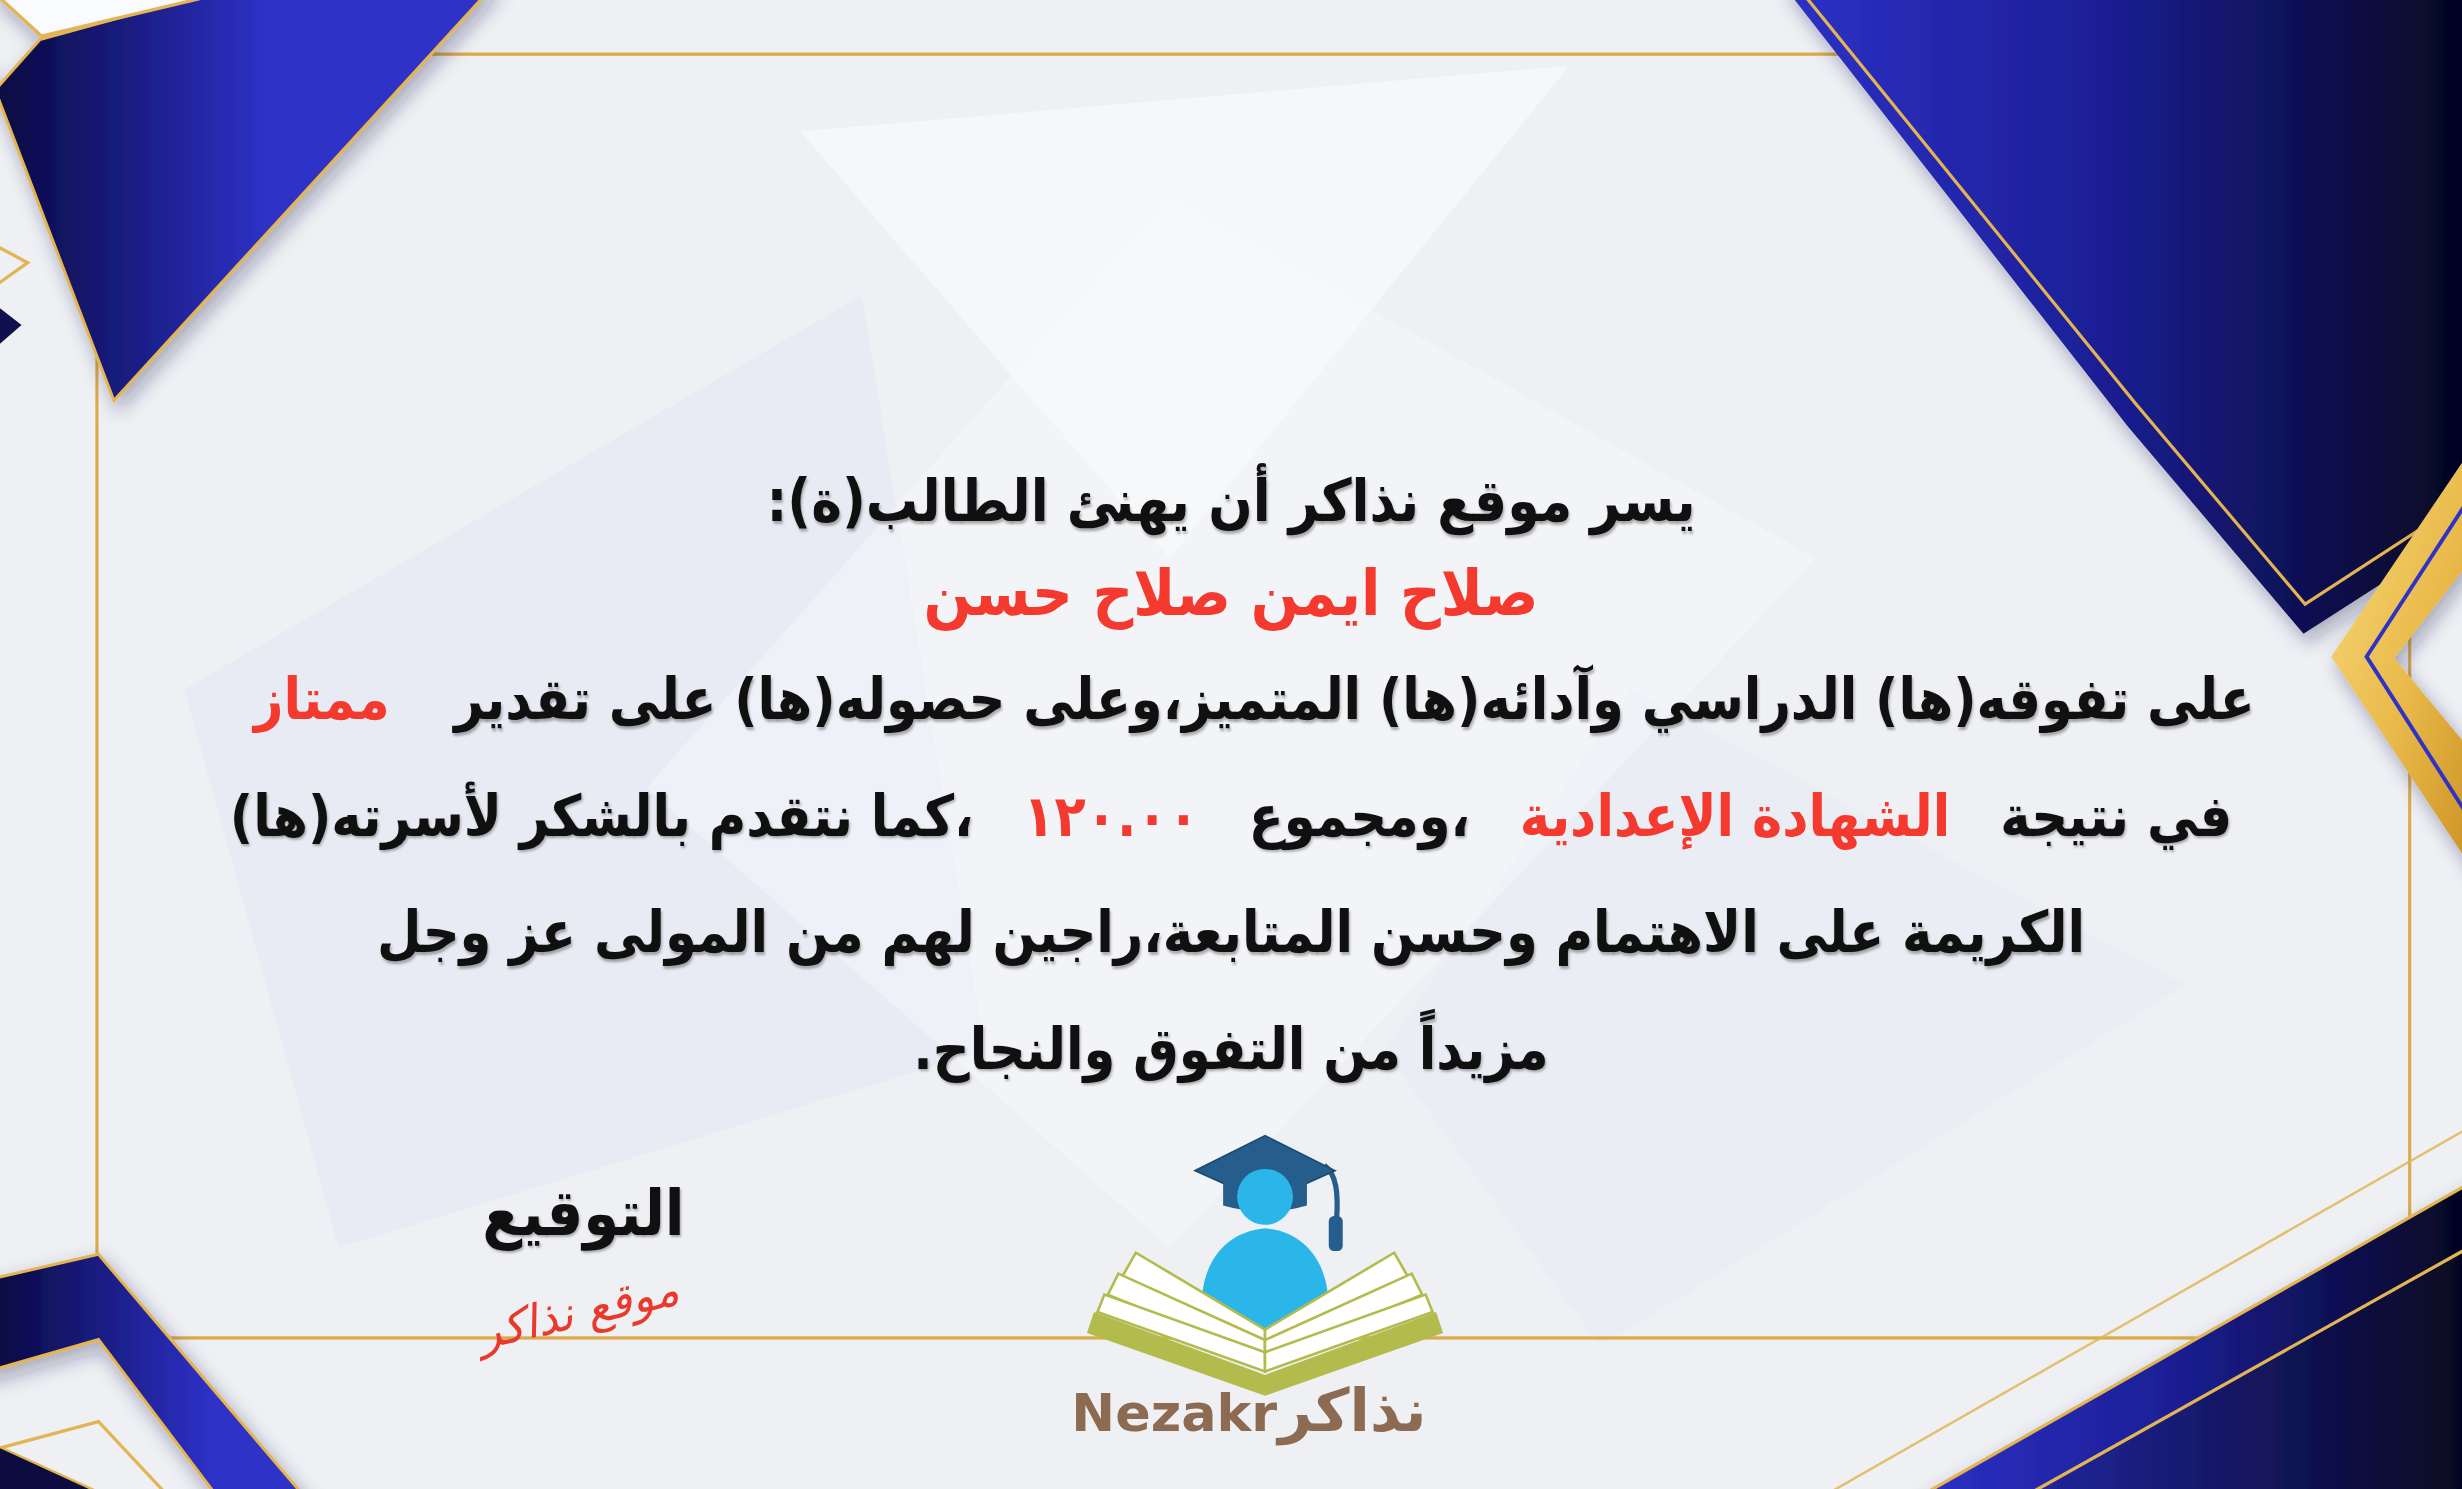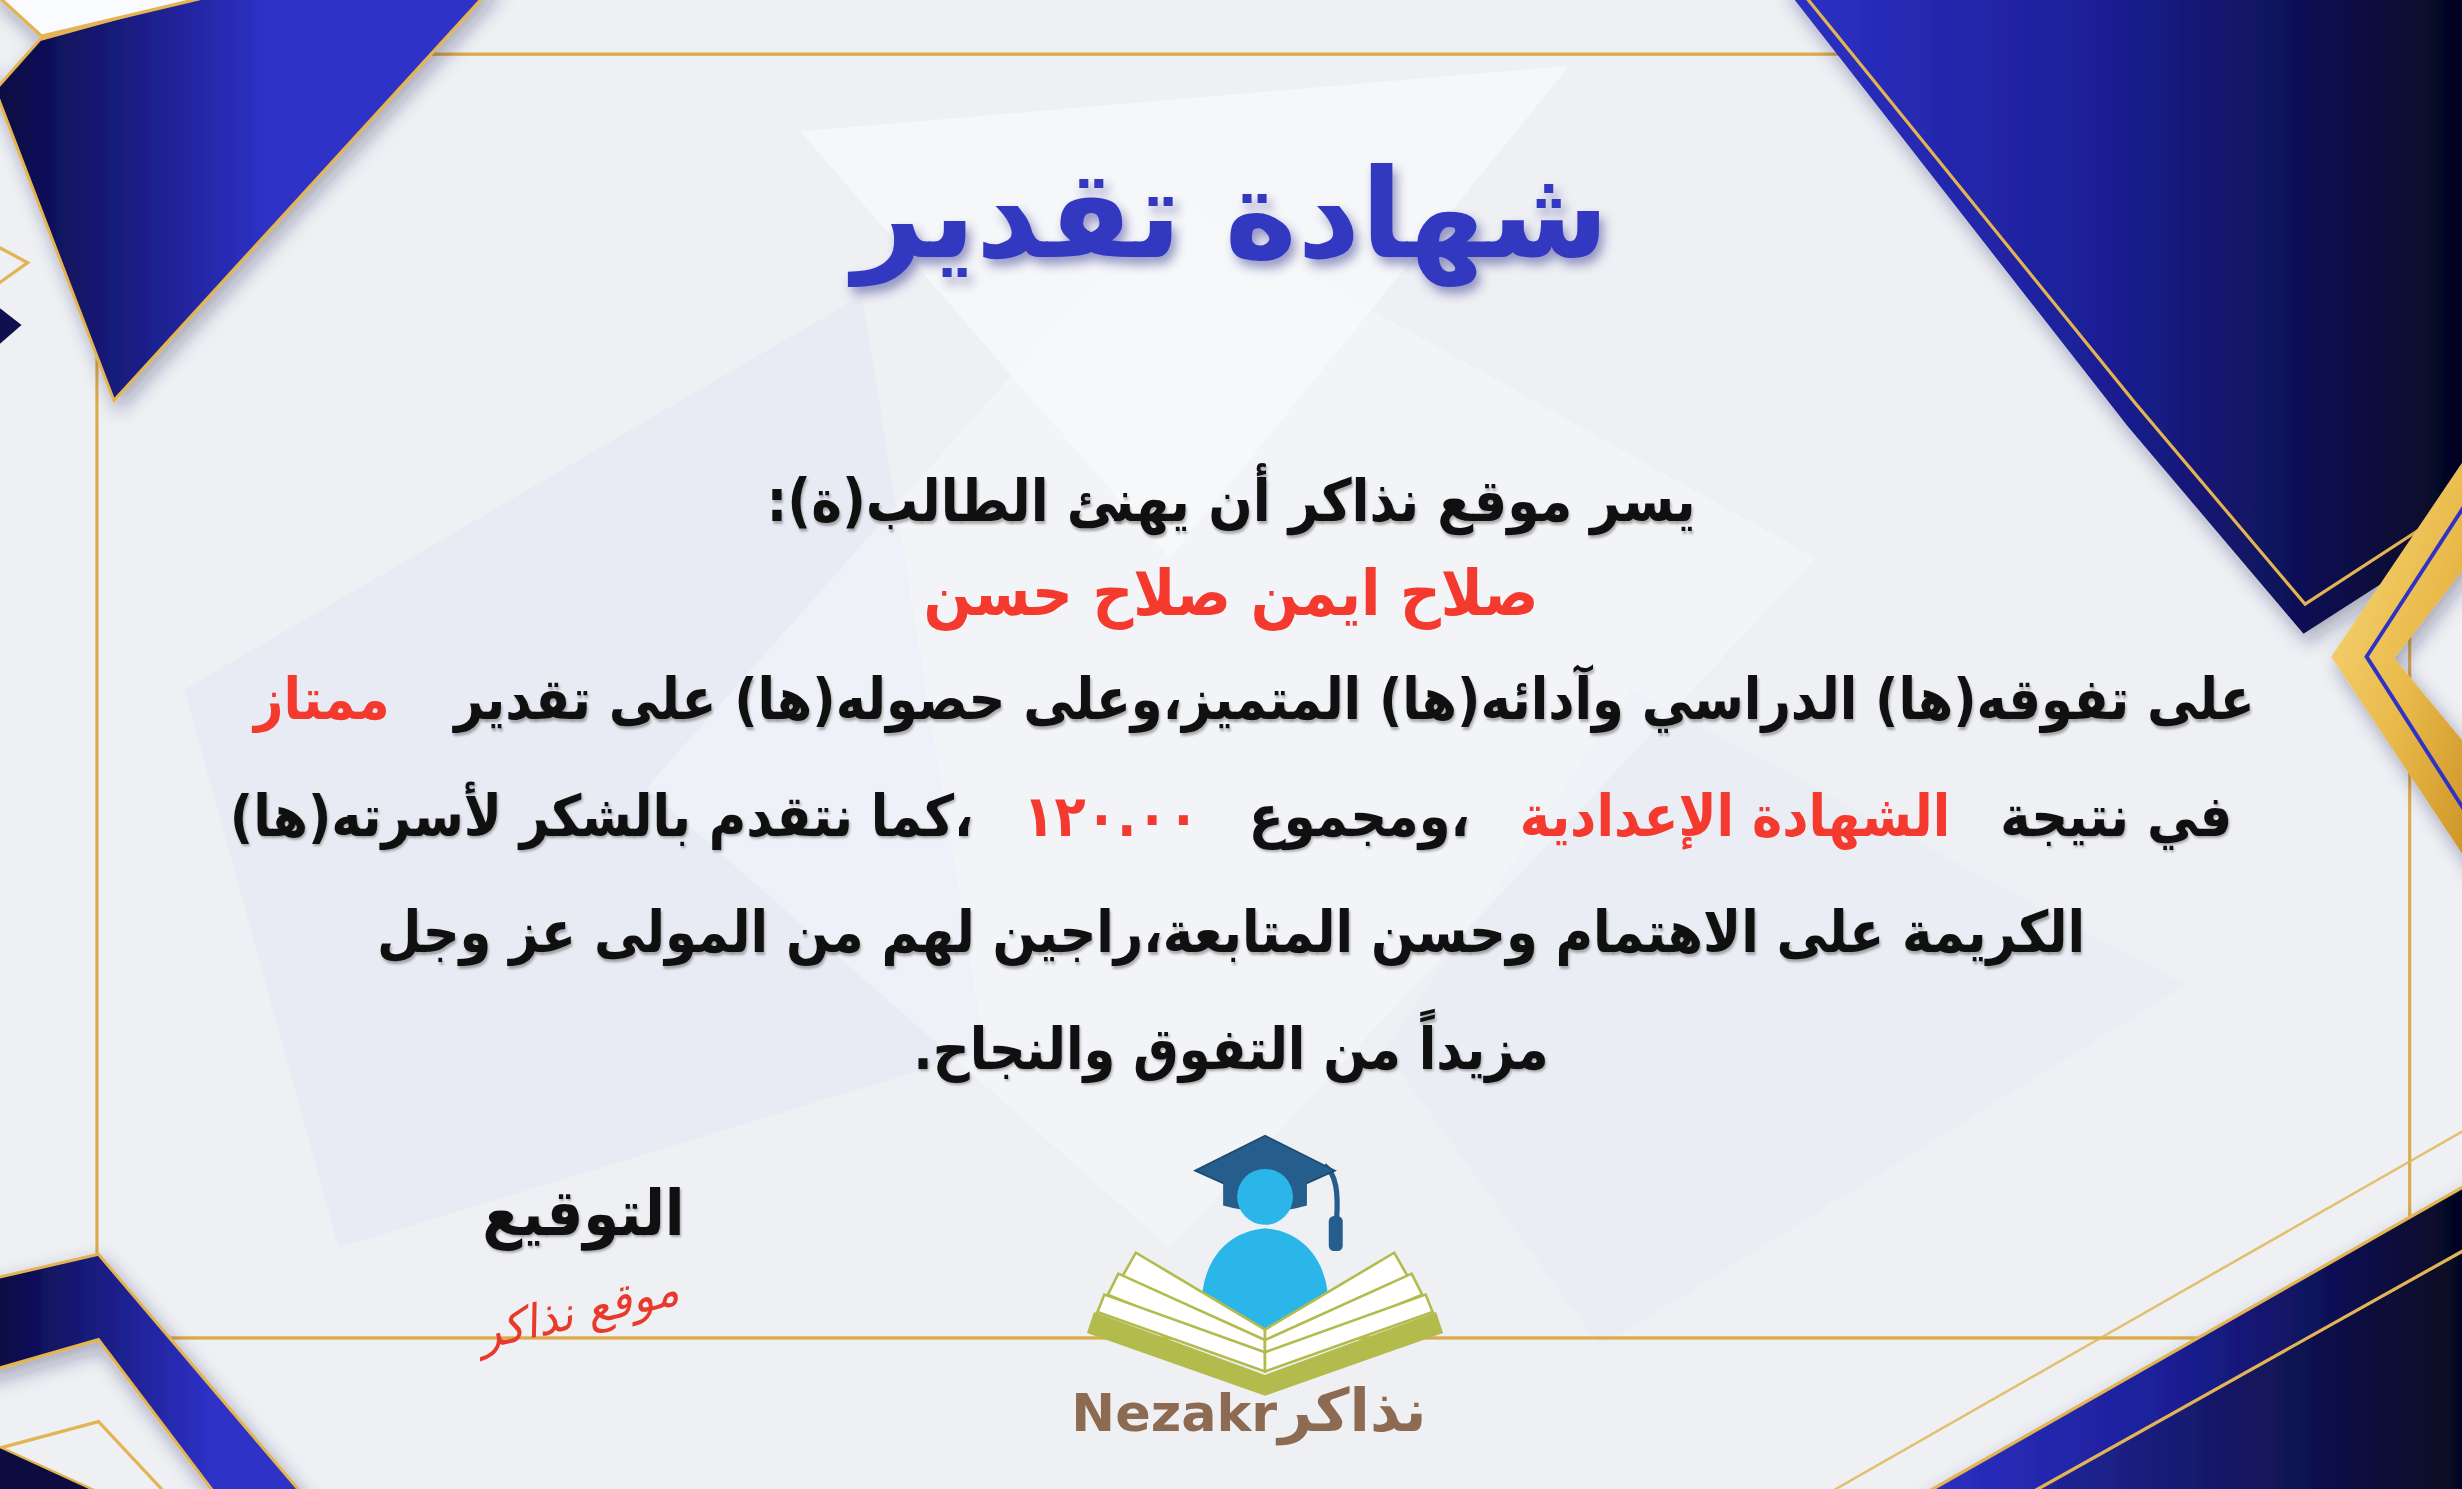--- a/index.html
+++ b/index.html
@@ -87,21 +87,20 @@
     <path d="M -8,884 L 64,866 L 112,914" fill="none" stroke="#e3b452" stroke-width="2"></path>
     <polygon points="-8,878 76,914 -8,914" fill="#0c0c40" stroke="#e3b452" stroke-width="1.5"></polygon>
 
     <g filter="url(#ds)">
       <polygon points="1312,914 1610,758 1610,914" fill="url(#gBR)"></polygon>
       <polygon points="1243,914 1610,718 1610,757 1311,914" fill="url(#gTR)" stroke="#e3b452" stroke-width="2"></polygon>
     </g>
     <path d="M 1180,914 L 1610,684" fill="none" stroke="#e3b452" stroke-width="1.5" opacity="0.85"></path>
   </svg>
 
-  <div class="txt title">شهادة تقدير</div>
 
   <div class="txt intro cond">يسر موقع نذاكر أن يهنئ الطالب(ة):</div>
 
   <div class="txt name cond">صلاح ايمن صلاح حسن</div>
 
   <div class="txt body-par cond">
     <div>
       <span>على تفوقه(ها) الدراسي وآدائه(ها) المتميز،وعلى حصوله(ها) على تقدير</span>
       <span class="hl-grade">ممتاز</span>
     </div>

